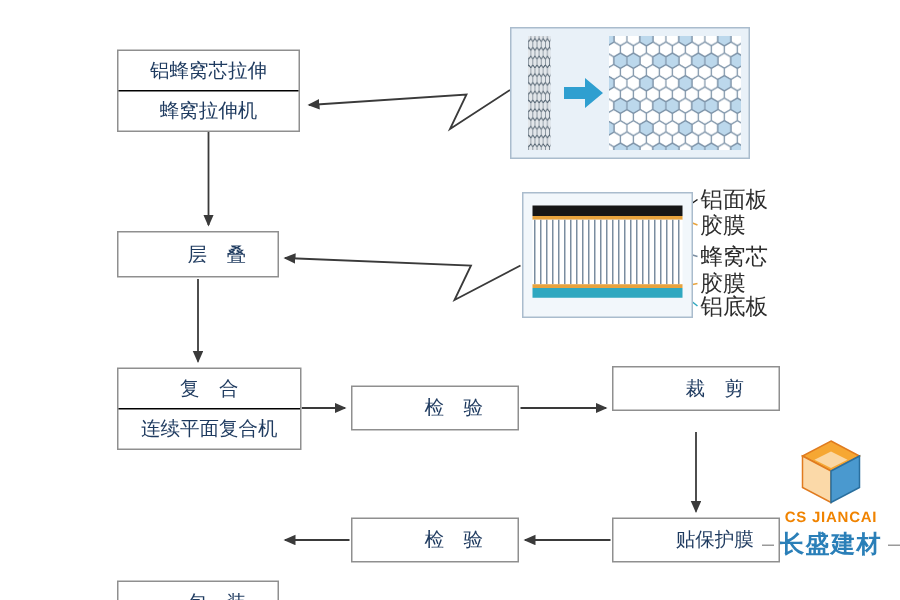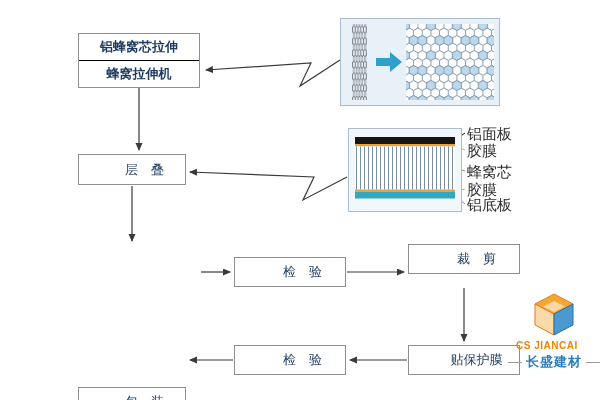--- a/index.html
+++ b/index.html
@@ -9,29 +9,29 @@
   .arrows { position:absolute; left:0; top:0; z-index:1; pointer-events:none; }
   .pbox {
     position:absolute; z-index:2;
     border:1px solid #8f8f8f; background:#ffffff;
     color:#1e3a5f; font-size:13px;
     display:flex; align-items:center; justify-content:center;
     white-space:nowrap;
     padding-left:25px;
   }
   .pbox.two { flex-direction:column; align-items:stretch; padding:0; }
-  .pbox.two .cell { flex:1; display:flex; align-items:center; justify-content:center;font-weight:bold; }
+  .pbox.two .cell { flex:1; display:flex; align-items:center; justify-content:center; }
   .pbox.two .cell + .cell { border-top:1px solid #000000; }
   .illus { position:absolute; z-index:2; }
   .llabel { position:absolute; z-index:3; font-size:15px; line-height:13px; color:#2c2c2c; white-space:nowrap; }
   .logo-icon { position:absolute; z-index:2; }
-  .logo-name { position:absolute; z-index:2; width:76px; text-align:left; color:#f08300; font-weight:bold; font-size:10px; letter-spacing:0.5px; }
+  .logo-name { position:absolute; z-index:2; width:76px; text-align:center; color:#f08300; font-weight:bold; font-size:10px; letter-spacing:0.5px; }
   .logo-cn-row { position:absolute; z-index:2; width:92px; display:flex; align-items:center; }
   .logo-cn-row .rule { height:1px; background:#9a9a9a; flex:1; }
-  .logo-cn { color:#2a7fb8; font-weight:bold; font-size:13px; letter-spacing:1px; padding:0 4px; white-space:nowrap; }
+  .logo-cn { color:#2a7fb8; font-weight:bold; font-size:16px; letter-spacing:1px; padding:0 4px; white-space:nowrap; }
 </style>
 </head>
 <body>
 
 <div class="canvas">
 
   <svg class="arrows" width="600" height="400">
     <defs>
       <marker id="ah" markerWidth="9" markerHeight="8" refX="7" refY="3.5" orient="auto" markerUnits="userSpaceOnUse">
         <path d="M0,0 L8,3.5 L0,7 Z" fill="#3a3a3a"></path>
@@ -63,20 +63,24 @@
     <path d="M455,196 L465,204" stroke="#2fa8c0" stroke-width="1" fill="none"></path>
   </svg>
 
   <div class="pbox two" style="left:78px; top:33px; width:122px; height:55px;">
     <div class="cell">铝蜂窝芯拉伸</div>
     <div class="cell">蜂窝拉伸机</div>
   </div>
 
   <div class="pbox" style="left:78px; top:154px; width:108px; height:31px;">层　叠</div>
 
+  <div class="pbox two" style="left:78px; top:245px; width:123px; height:55px;">
+    <div class="cell">复　合</div>
+    <div class="cell">连续平面复合机</div>
+  </div>
 
   <div class="pbox" style="left:234px; top:257px; width:112px; height:30px;">检　验</div>
 
   <div class="pbox" style="left:408px; top:244px; width:112px; height:30px;">裁　剪</div>
 
   <div class="pbox" style="left:408px; top:345px; width:112px; height:30px;">贴保护膜</div>
 
   <div class="pbox" style="left:234px; top:345px; width:112px; height:30px;">检　验</div>
 
   <div class="pbox" style="left:78px; top:345px; width:108px; height:30px;margin-top:42px;">包　装</div>

